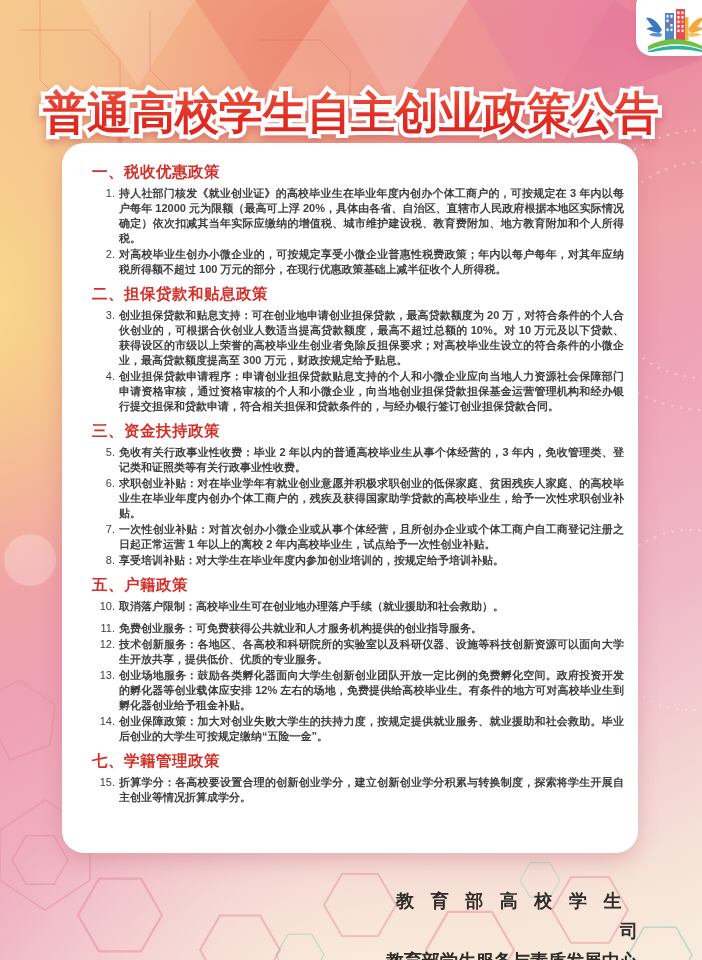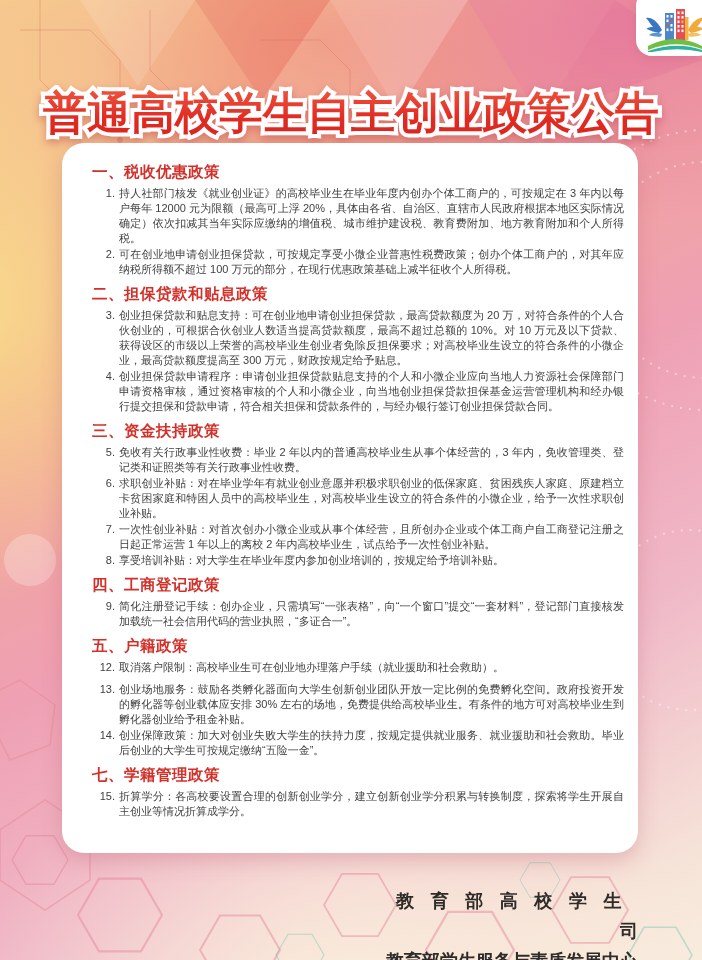--- a/index.html
+++ b/index.html
@@ -55,21 +55,21 @@
   .sec-heading{
     color:#d3302a;font-size:15.5px;font-weight:bold;
     margin:0 0 3px 0;letter-spacing:0.5px;
   }
   .item{
     display:flex;align-items:flex-start;
     font-size:11px;line-height:15px;color:#3f3f3f;
     margin-bottom:1px;
   }
   .item .num{flex:0 0 23px;text-align:right;padding-right:4px;}
-  .item .txt{flex:1;word-break:break-all;text-align:justify;}
+  .item .txt{flex:1;word-break:break-all;text-align:justify;font-weight:bold;}
 
   
   .footer{
     position:absolute;right:64px;top:886px;z-index:2;
     text-align:right;color:#2f2b28;font-weight:bold;
     font-size:18px;line-height:30px;
   }
   .footer .spread{letter-spacing:0.92em;margin-right:-0.92em;}
 </style>
 </head>
@@ -189,21 +189,21 @@
   <div class="sec">
     <div class="sec-heading">一、税收优惠政策</div>
     <div class="items">
   <div class="item">
     <span class="num">1.</span>
     <span class="txt">持人社部门核发《就业创业证》的高校毕业生在毕业年度内创办个体工商户的，可按规定在 3 年内以每户每年 12000 元为限额（最高可上浮 20%，具体由各省、自治区、直辖市人民政府根据本地区实际情况确定）依次扣减其当年实际应缴纳的增值税、城市维护建设税、教育费附加、地方教育附加和个人所得税。</span>
   </div>
 
   <div class="item">
     <span class="num">2.</span>
-    <span class="txt">可在创业地申请创业担保贷款，可按规定享受小微企业普惠性税费政策；创办个体工商户的，对其年应纳税所得额不超过 100 万元的部分，在现行优惠政策基础上减半征收个人所得税。</span>
+    <span class="txt">对高校毕业生创办小微企业的，可按规定享受小微企业普惠性税费政策；年内以每户每年，对其年应纳税所得额不超过 100 万元的部分，在现行优惠政策基础上减半征收个人所得税。</span>
   </div>
 </div>
   </div>
 
   <div class="sec">
     <div class="sec-heading">二、担保贷款和贴息政策</div>
     <div class="items">
   <div class="item">
     <span class="num">3.</span>
     <span class="txt">创业担保贷款和贴息支持：可在创业地申请创业担保贷款，最高贷款额度为 20 万，对符合条件的个人合伙创业的，可根据合伙创业人数适当提高贷款额度，最高不超过总额的 10%。对 10 万元及以下贷款、获得设区的市级以上荣誉的高校毕业生创业者免除反担保要求；对高校毕业生设立的符合条件的小微企业，最高贷款额度提高至 300 万元，财政按规定给予贴息。</span>
@@ -219,62 +219,61 @@
   <div class="sec">
     <div class="sec-heading">三、资金扶持政策</div>
     <div class="items">
   <div class="item">
     <span class="num">5.</span>
     <span class="txt">免收有关行政事业性收费：毕业 2 年以内的普通高校毕业生从事个体经营的，3 年内，免收管理类、登记类和证照类等有关行政事业性收费。</span>
   </div>
 
   <div class="item">
     <span class="num">6.</span>
-    <span class="txt">求职创业补贴：对在毕业学年有就业创业意愿并积极求职创业的低保家庭、贫困残疾人家庭、原建档立卡贫困家庭和特困人员中的高校毕业生，对高校毕业生设立的符合条件的小微企业，给予一次性求职创业补贴。</span>
+    <span class="txt">求职创业补贴：对在毕业学年有就业创业意愿并积极求职创业的低保家庭、贫困残疾人家庭、的高校毕业生在毕业年度内创办个体工商户的，残疾及获得国家助学贷款的高校毕业生，给予一次性求职创业补贴。</span>
   </div>
 
   <div class="item">
     <span class="num">7.</span>
     <span class="txt">一次性创业补贴：对首次创办小微企业或从事个体经营，且所创办企业或个体工商户自工商登记注册之日起正常运营 1 年以上的离校 2 年内高校毕业生，试点给予一次性创业补贴。</span>
   </div>
 
   <div class="item">
     <span class="num">8.</span>
     <span class="txt">享受培训补贴：对大学生在毕业年度内参加创业培训的，按规定给予培训补贴。</span>
   </div>
 </div>
   </div>
 
-  <div class="sec">
-    <div class="sec-heading">四、工商登记政策</div>
-    <div class="items">
-  <div class="item">
-    <span class="num">9.</span>
-    <span class="txt">简化注册登记手续：创办企业，只需填写“一张表格”，向“一个窗口”提交“一套材料”，登记部门直接核发加载统一社会信用代码的营业执照，“多证合一”。</span>
-  </div>
-</div>
-  </div>
 
   <div class="sec">
     <div class="sec-heading">五、户籍政策</div>
     <div class="items">
   <div class="item">
+    <span class="num">10.</span>
+    <span class="txt">取消落户限制：高校毕业生可在创业地办理落户手续（就业援助和社会救助）。</span>
+  </div>
+</div>
+  </div>
+
+  <div class="sec">
+    <div class="items">
+  <div class="item">
+    <span class="num">11.</span>
+    <span class="txt">免费创业服务：可免费获得公共就业和人才服务机构提供的创业指导服务。</span>
+  </div>
+
+  <div class="item">
     <span class="num">12.</span>
-    <span class="txt">取消落户限制：高校毕业生可在创业地办理落户手续（就业援助和社会救助）。</span>
-  </div>
-</div>
-  </div>
-
-  <div class="sec">
-    <div class="items">
-
+    <span class="txt">技术创新服务：各地区、各高校和科研院所的实验室以及科研仪器、设施等科技创新资源可以面向大学生开放共享，提供低价、优质的专业服务。</span>
+  </div>
 
   <div class="item">
     <span class="num">13.</span>
-    <span class="txt">创业场地服务：鼓励各类孵化器面向大学生创新创业团队开放一定比例的免费孵化空间。政府投资开发的孵化器等创业载体应安排 30% 左右的场地，免费提供给高校毕业生。有条件的地方可对高校毕业生到孵化器创业给予租金补贴。</span>
+    <span class="txt">创业场地服务：鼓励各类孵化器面向大学生创新创业团队开放一定比例的免费孵化空间。政府投资开发的孵化器等创业载体应安排 12% 左右的场地，免费提供给高校毕业生。有条件的地方可对高校毕业生到孵化器创业给予租金补贴。</span>
   </div>
 
   <div class="item">
     <span class="num">14.</span>
     <span class="txt">创业保障政策：加大对创业失败大学生的扶持力度，按规定提供就业服务、就业援助和社会救助。毕业后创业的大学生可按规定缴纳“五险一金”。</span>
   </div>
 </div>
   </div>
 
   <div class="sec">

